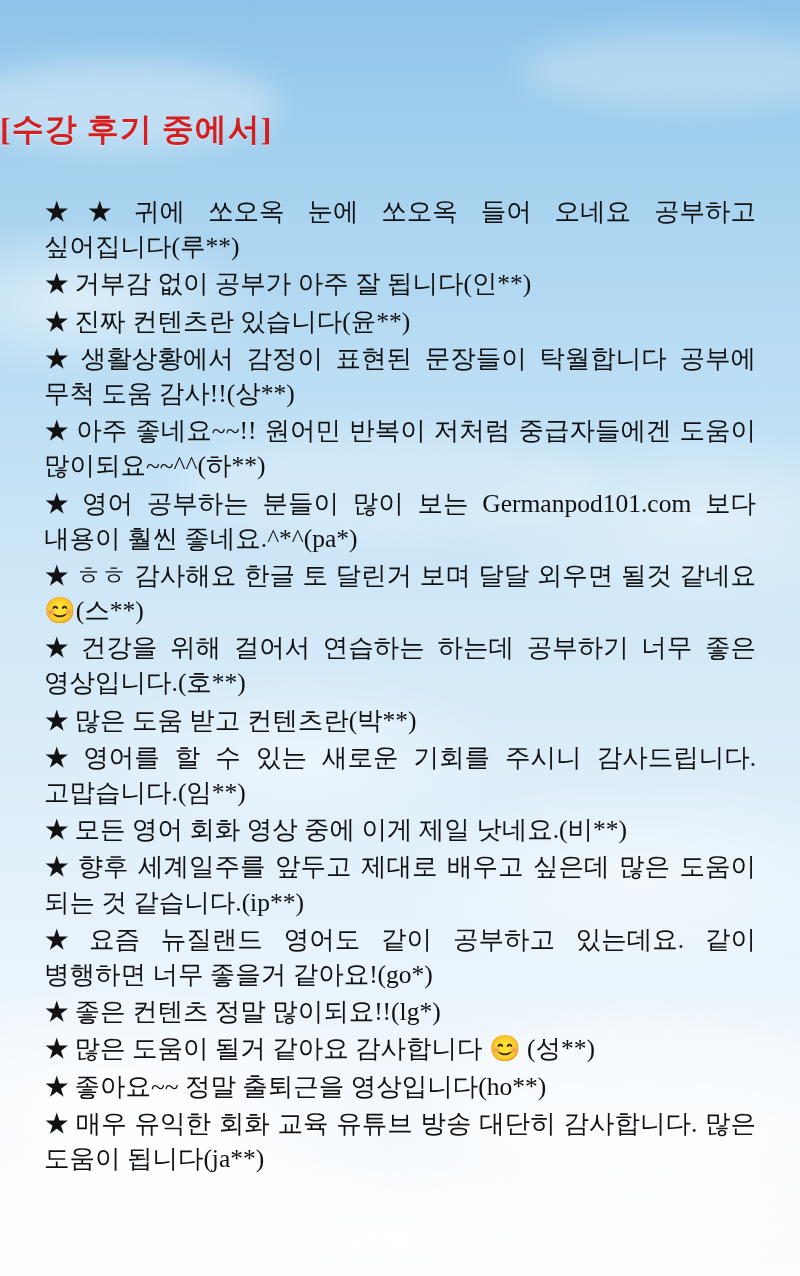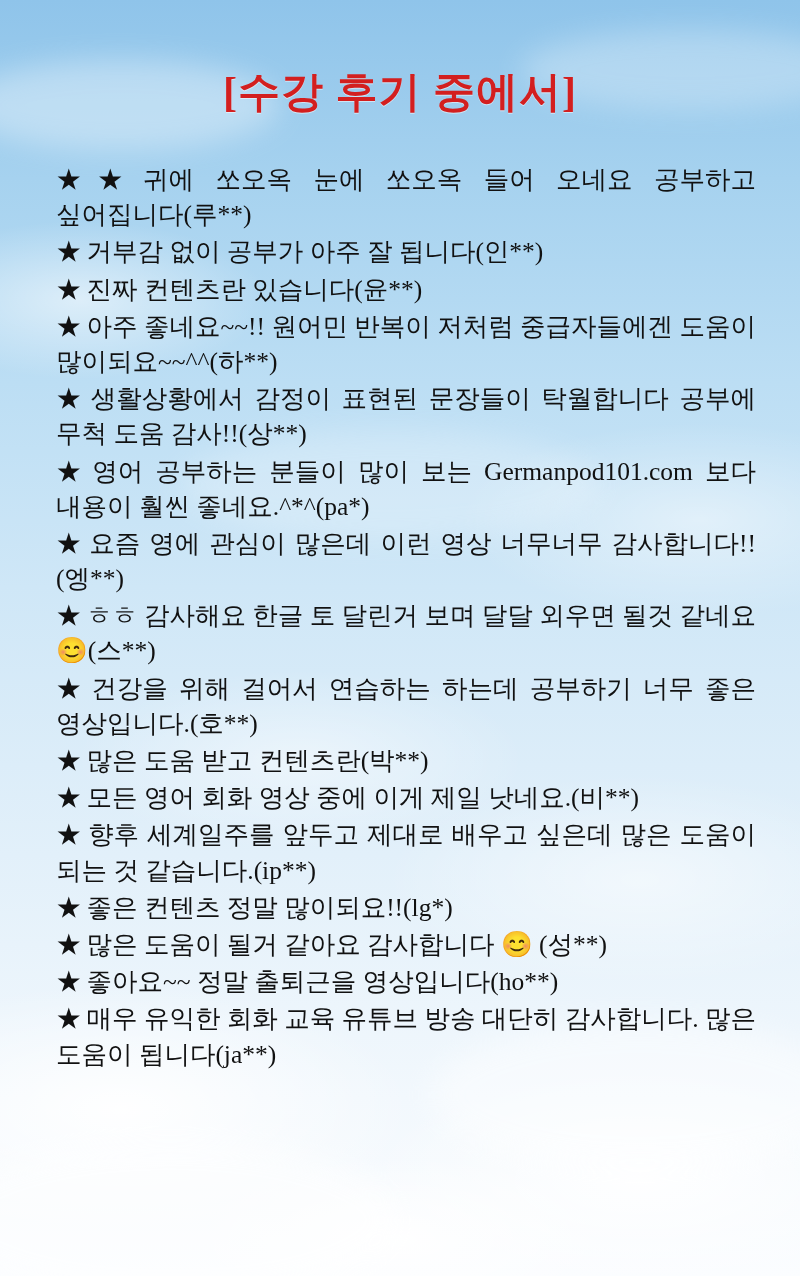--- a/index.html
+++ b/index.html
@@ -35,38 +35,37 @@
     pointer-events: none;
   }
   .c1 { left: -40px; top: 60px; width: 320px; height: 90px; opacity: .45; }
   .c2 { left: 520px; top: 30px; width: 340px; height: 80px; opacity: .35; }
   .c3 { left: 180px; top: 430px; width: 420px; height: 110px; opacity: .30; }
   .c4 { left: 430px; top: 1020px; width: 420px; height: 150px; opacity: .6; }
   .c5 { left: -60px; top: 1140px; width: 460px; height: 160px; opacity: .65; }
 
   .title {
     position: relative;
-    text-align: center;
     color: #d31f1f;
-    font-size: 42px;
+    font-size: 32px;
     font-weight: bold;
     letter-spacing: 1px;
-    padding-top: 64px;
+    padding-top: 108px;
     text-shadow: 0 1px 0 rgba(255,255,255,0.5);
   }
   .content {
     position: relative;
     margin: 0;
     padding: 42px 44px 0 44px;
     color: #111;
     font-size: 25.5px;
     line-height: 1.38;
   }
   .review-line {
-    margin: 0 0 2px 12px;
+    margin: 0 0 2px 0;
     text-indent: 0;
     word-break: keep-all;
     text-align: justify;
     text-justify: inter-word;
   }
   .review-line .star {
     letter-spacing: 1px;
     margin-right: 4px;
   }
 </style>
@@ -79,27 +78,28 @@
   <div class="cloud c3"></div>
   <div class="cloud c4"></div>
   <div class="cloud c5"></div>
 
   <div class="title">[수강 후기 중에서]</div>
 
   <div class="content">
       <p class="review-line"><span class="star">★★</span><span>귀에 쏘오옥 눈에 쏘오옥 들어 오네요 공부하고 싶어집니다(루**)</span></p>
       <p class="review-line"><span class="star">★</span><span>거부감 없이 공부가 아주 잘 됩니다(인**)</span></p>
       <p class="review-line"><span class="star">★</span><span>진짜 컨텐츠란 있습니다(윤**)</span></p>
+      <p class="review-line"><span class="star">★</span><span>생활상황에서 감정이 표현된 문장들이 탁월합니다 공부에 무척 도움 감사!!(상**)</span></p>
       <p class="review-line"><span class="star">★</span><span>아주 좋네요~~!! 원어민 반복이 저처럼 중급자들에겐 도움이 많이되요~~^^(하**)</span></p>
-      <p class="review-line"><span class="star">★</span><span>생활상황에서 감정이 표현된 문장들이 탁월합니다 공부에 무척 도움 감사!!(상**)</span></p>
       <p class="review-line"><span class="star">★</span><span>영어 공부하는 분들이 많이 보는 Germanpod101.com 보다 내용이 훨씬 좋네요.^*^(pa*)</span></p>
-      <p class="review-line"><span class="star">★</span><span>요즘 영에 관심이 많은데 이런 영상 너무너무 감사합니다!!(엥**)</span></p>
       <p class="review-line"><span class="star">★</span><span>ㅎㅎ 감사해요 한글 토 달린거 보며 달달 외우면 될것 같네요  😊(스**)</span></p>
       <p class="review-line"><span class="star">★</span><span>건강을 위해 걸어서 연습하는 하는데 공부하기 너무 좋은 영상입니다.(호**)</span></p>
       <p class="review-line"><span class="star">★</span><span>많은 도움 받고 컨텐츠란(박**)</span></p>
+      <p class="review-line"><span class="star">★</span><span>영어를 할 수 있는 새로운 기회를 주시니 감사드립니다. 고맙습니다.(임**)</span></p>
       <p class="review-line"><span class="star">★</span><span>모든 영어 회화 영상 중에 이게 제일 낫네요.(비**)</span></p>
       <p class="review-line"><span class="star">★</span><span>향후 세계일주를 앞두고 제대로 배우고 싶은데 많은 도움이 되는 것 같습니다.(ip**)</span></p>
+      <p class="review-line"><span class="star">★</span><span>요즘 뉴질랜드 영어도 같이 공부하고 있는데요. 같이 병행하면 너무 좋을거 같아요!(go*)</span></p>
       <p class="review-line"><span class="star">★</span><span>좋은 컨텐츠 정말 많이되요!!(lg*)</span></p>
       <p class="review-line"><span class="star">★</span><span>많은 도움이 될거 같아요 감사합니다 😊 (성**)</span></p>
       <p class="review-line"><span class="star">★</span><span>좋아요~~ 정말 출퇴근을 영상입니다(ho**)</span></p>
       <p class="review-line"><span class="star">★</span><span>매우 유익한 회화 교육 유튜브 방송 대단히 감사합니다. 많은 도움이 됩니다(ja**)</span></p>
     </div>
 </div>
 
 </body></html>

